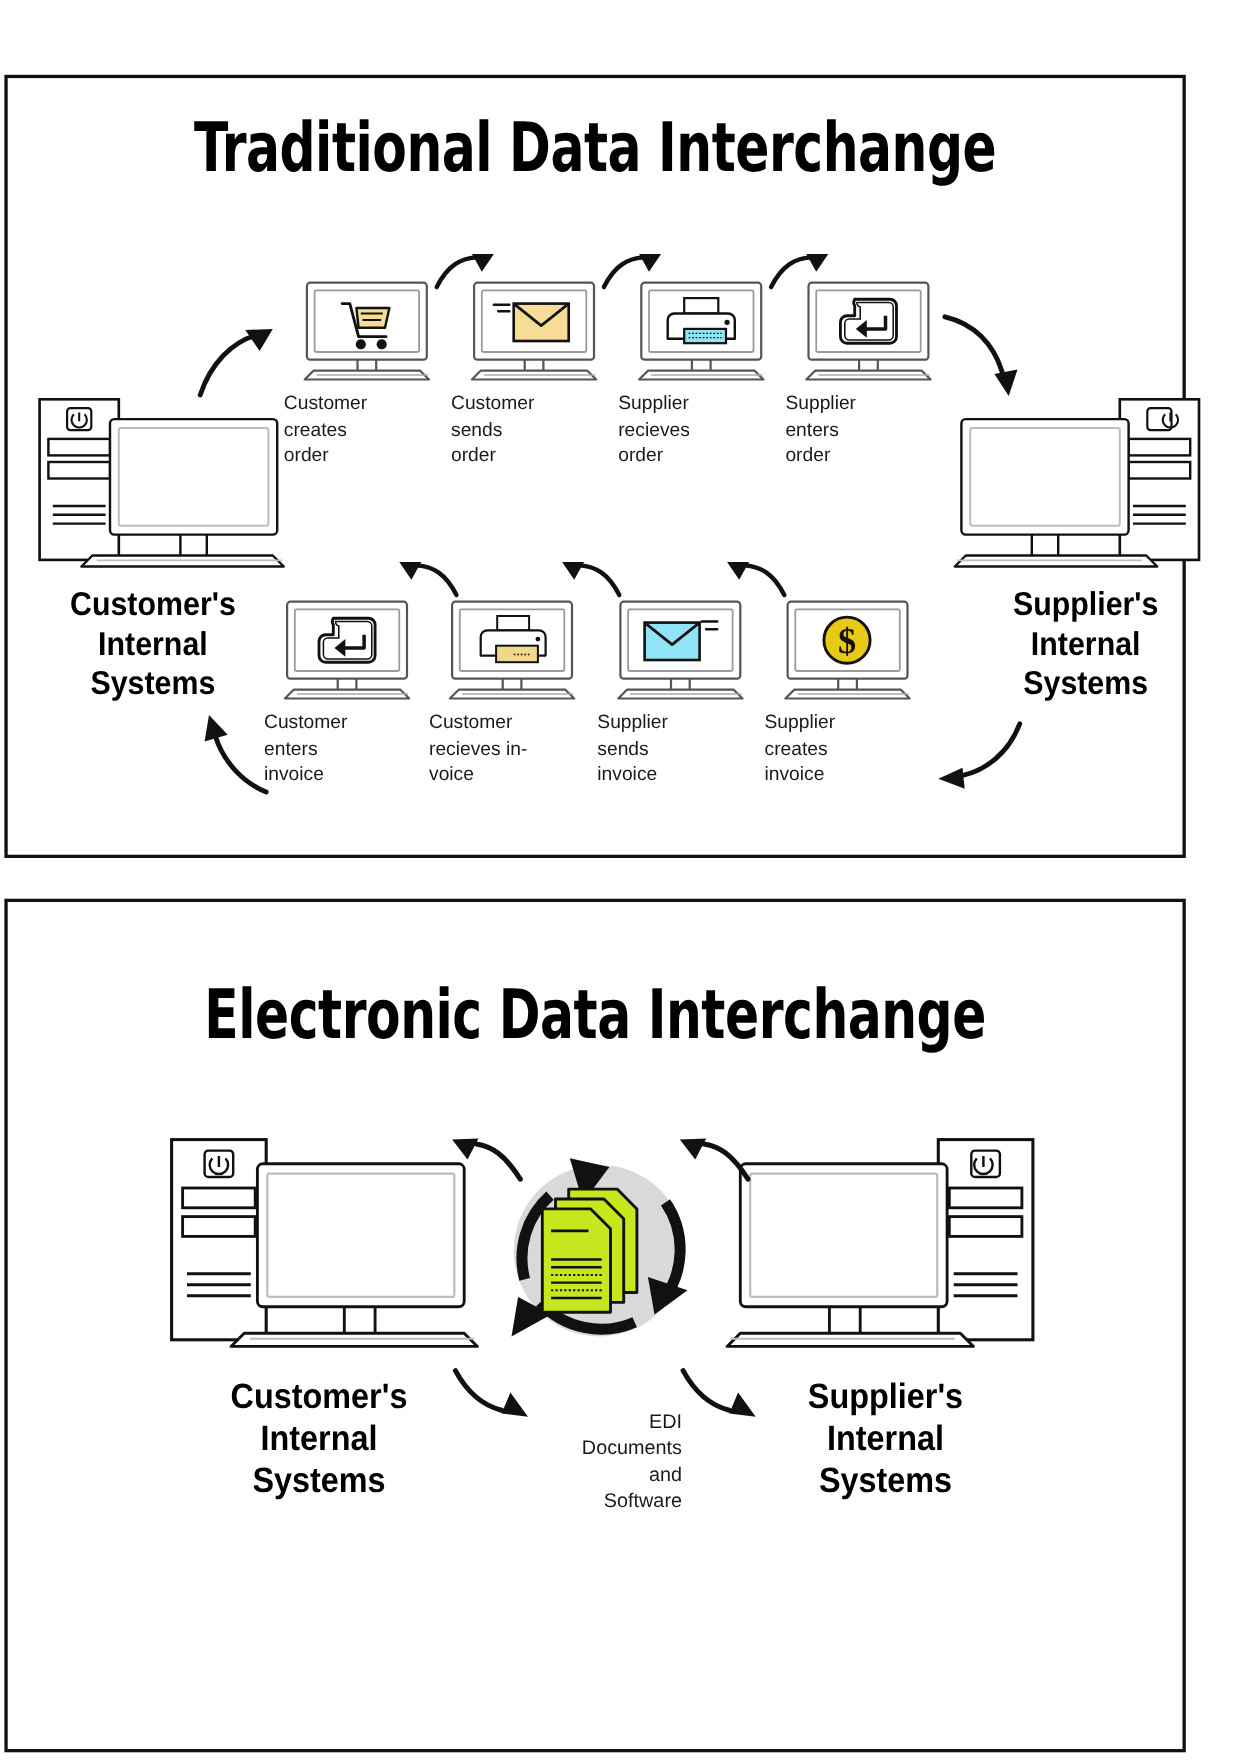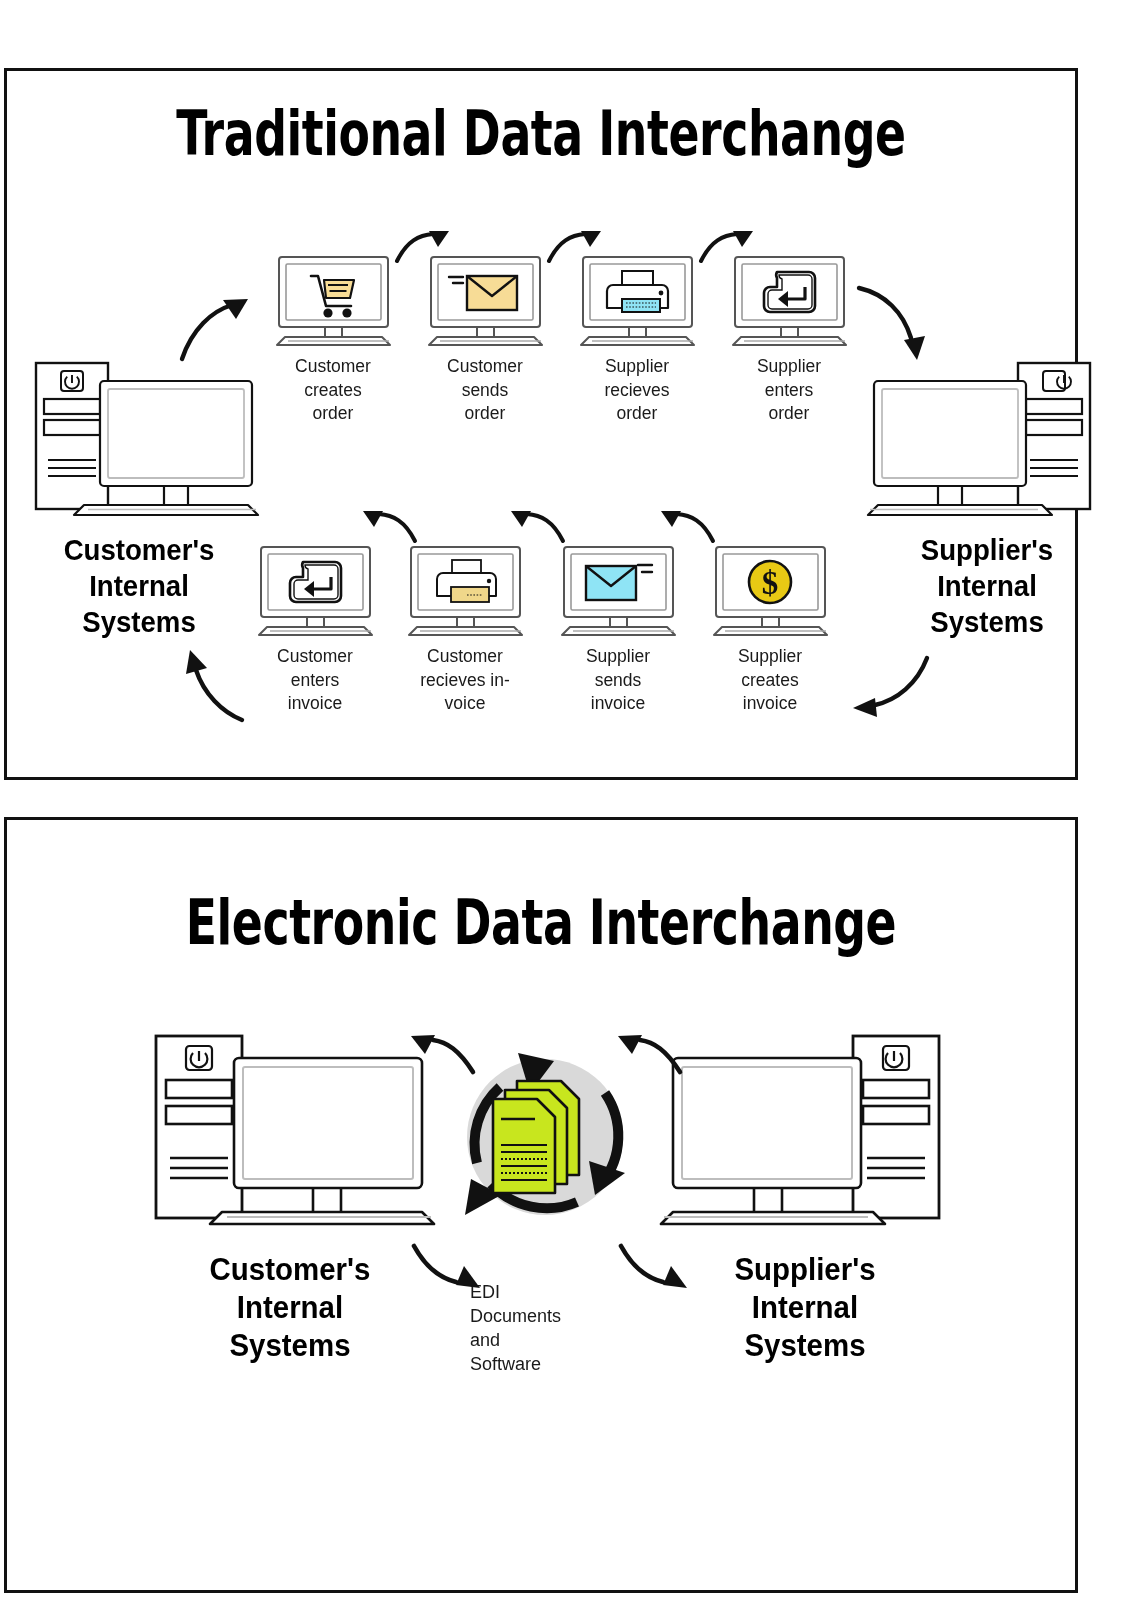--- a/index.html
+++ b/index.html
@@ -27,21 +27,21 @@
     font-family: "Liberation Sans Narrow", "DejaVu Sans Condensed", "Liberation Sans", sans-serif;
     font-weight: 700;
     color: #000;
     letter-spacing: -0.5px;
     transform: scaleX(0.82);
   }
   #title-traditional { top: 26px; font-size: 62px; }
   #title-electronic  { top: 66px; font-size: 62px; }
 
   
-  .node { position: absolute; width: 150px; text-align: center; }
+  .node { position: absolute; width: 150px; }
   .mon { position: relative; width: 125px; height: 96px; margin: 0 auto; }
   .mon svg { display:block; }
   .node-label {
     margin-top: 4px;
     font-size: 17.5px;
     line-height: 23.5px;
     color: #1a1a1a;
     font-family: "Liberation Sans", sans-serif;
     white-space: pre-line;
   }
@@ -65,21 +65,21 @@
   
   .arrow { position: absolute; }
   .arrow svg { display:block; overflow: visible; }
 
   
   #edi-hub { position: absolute; left: 455px; top: 1045px; width: 180px; height: 180px; }
   #edi-label {
     position: absolute;
     left: 470px; top: 1280px;
     width: 150px;
-    text-align: left;
+    text-align: right;
     font-size: 18px;
     line-height: 24px;
     color: #1a1a1a;
     white-space: pre-line;
   }
 </style>
 </head>
 <body>
 
 <div class="page">

